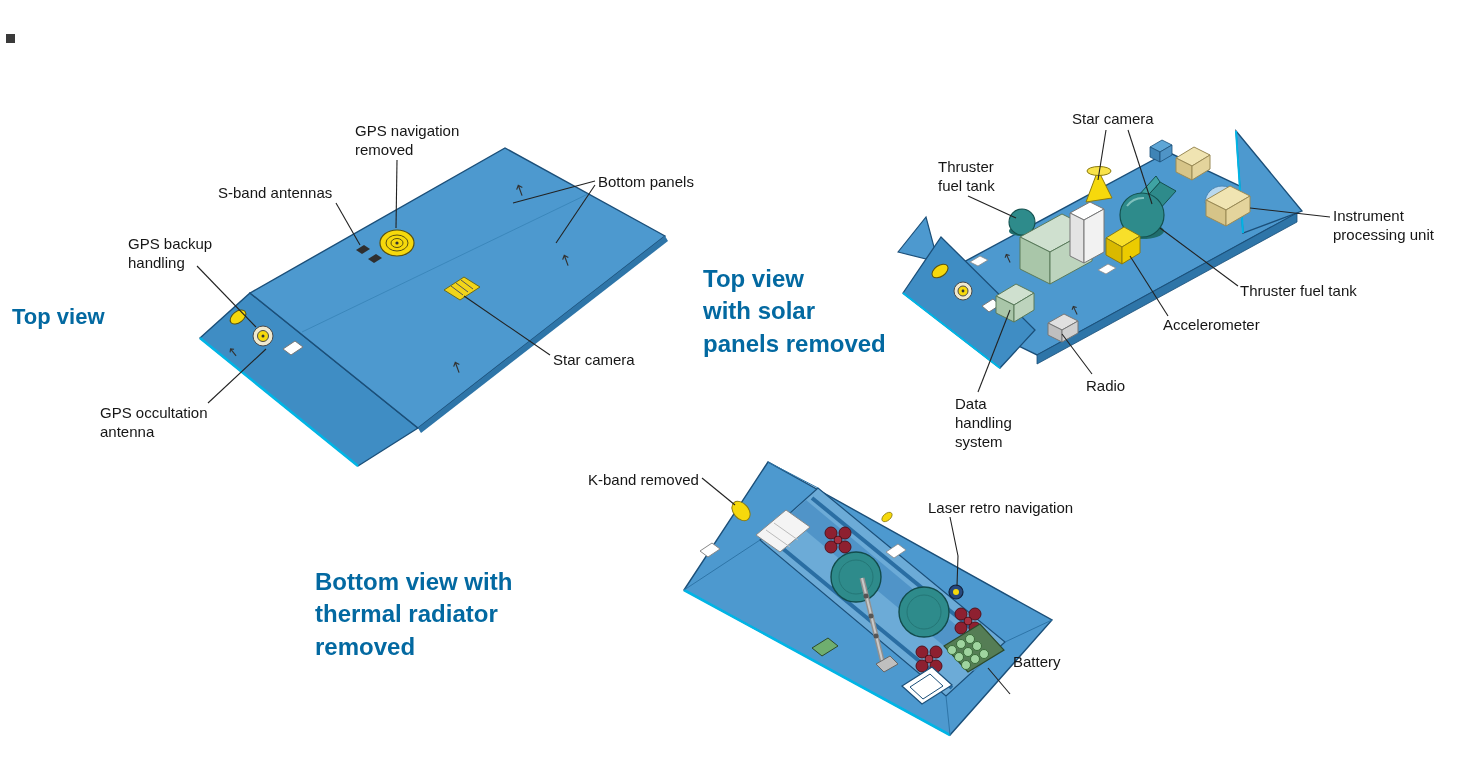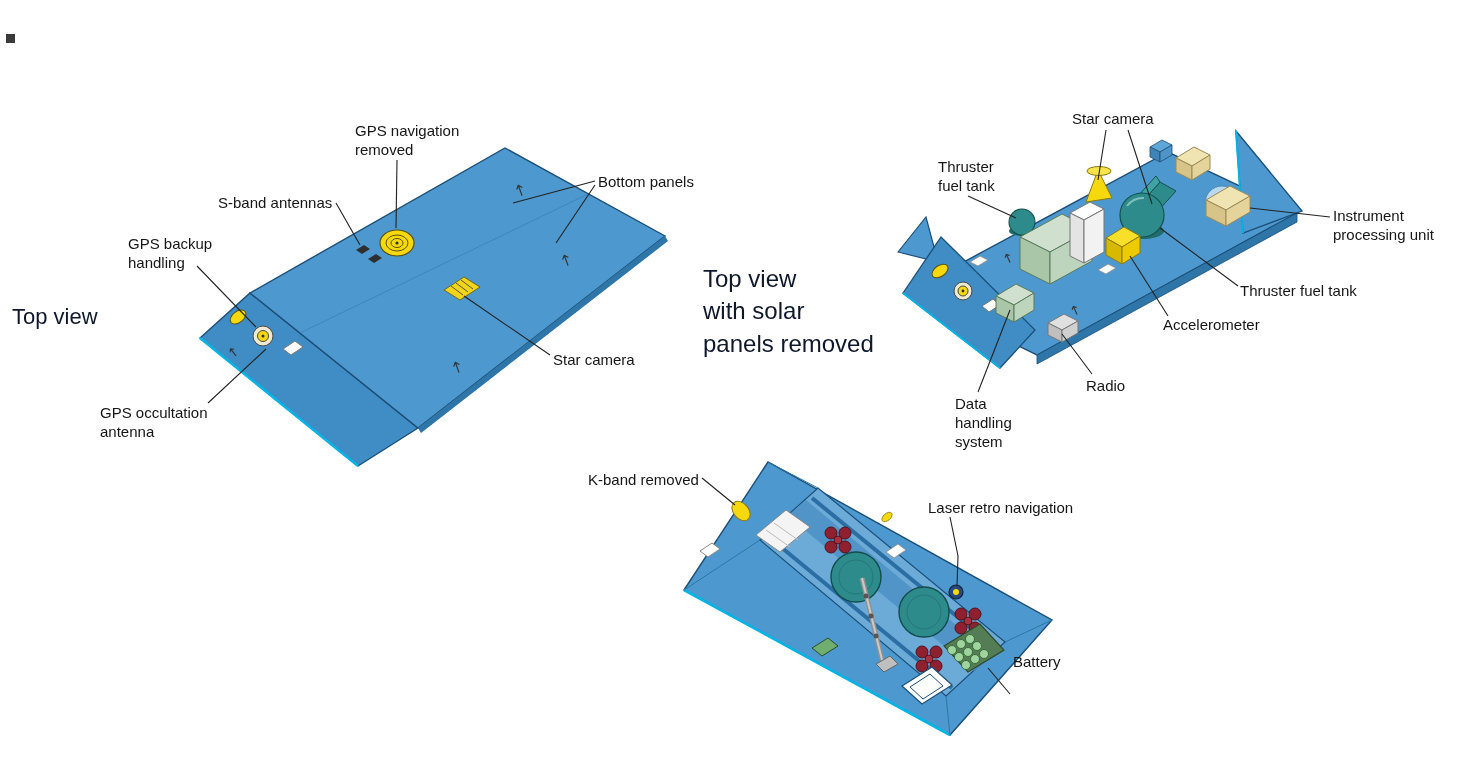--- a/index.html
+++ b/index.html
@@ -6,21 +6,21 @@
   .stage{
     position:relative;width:1458px;height:769px;background:#ffffff;
     font-family:"Liberation Sans",sans-serif;overflow:hidden;
   }
   .stage svg{position:absolute;left:0;top:0;}
   .label{
     position:absolute;font-size:15px;line-height:1.28;color:#161616;
     white-space:pre-line;
   }
   .view-title{
-    position:absolute;font-weight:normal;color:#0f172a;white-space:pre-line;
+    position:absolute;font-weight:bold;color:#0369a1;white-space:pre-line;
   }
   .title-md{font-size:22px;line-height:1.3;}
   .title-lg{font-size:24px;line-height:1.35;}
 </style>
 </head>
 <body>
 
 <div class="stage">
 
 <svg width="1458" height="769" viewBox="0 0 1458 769">
@@ -295,21 +295,21 @@
       <line x1="702" y1="478" x2="735" y2="505"></line>
       <polyline points="950,517 958,556 957,586"></polyline>
       <line x1="1010" y1="694" x2="988" y2="668"></line>
     </g>
   </g>
 </svg>
 
   <div class="view-title title-md" style="left:12px;top:303px">Top view</div>
   <div class="label" style="left:355px;top:121px">GPS navigation
 removed</div>
-  <div class="label" style="left:218px;top:193px">S-band antennas</div>
+  <div class="label" style="left:218px;top:183px">S-band antennas</div>
   <div class="label" style="left:128px;top:234px">GPS backup
 handling</div>
   <div class="label" style="left:598px;top:172px">Bottom panels</div>
   <div class="label" style="left:553px;top:350px">Star camera</div>
   <div class="label" style="left:100px;top:403px">GPS occultation
 antenna</div>
 
   <div class="view-title title-lg" style="left:703px;top:263px">Top view
 with solar
 panels removed</div>
@@ -318,16 +318,19 @@
 fuel tank</div>
   <div class="label" style="left:1333px;top:206px">Instrument
 processing unit</div>
   <div class="label" style="left:1240px;top:281px">Thruster fuel tank</div>
   <div class="label" style="left:1163px;top:315px">Accelerometer</div>
   <div class="label" style="left:1086px;top:376px">Radio</div>
   <div class="label" style="left:955px;top:394px">Data
 handling
 system</div>
 
+  <div class="view-title title-lg" style="left:315px;top:566px">Bottom view with
+thermal radiator
+removed</div>
   <div class="label" style="left:588px;top:470px">K-band removed</div>
   <div class="label" style="left:928px;top:498px">Laser retro navigation</div>
   <div class="label" style="left:1013px;top:652px">Battery</div>
 </div>
 
 </body></html>

